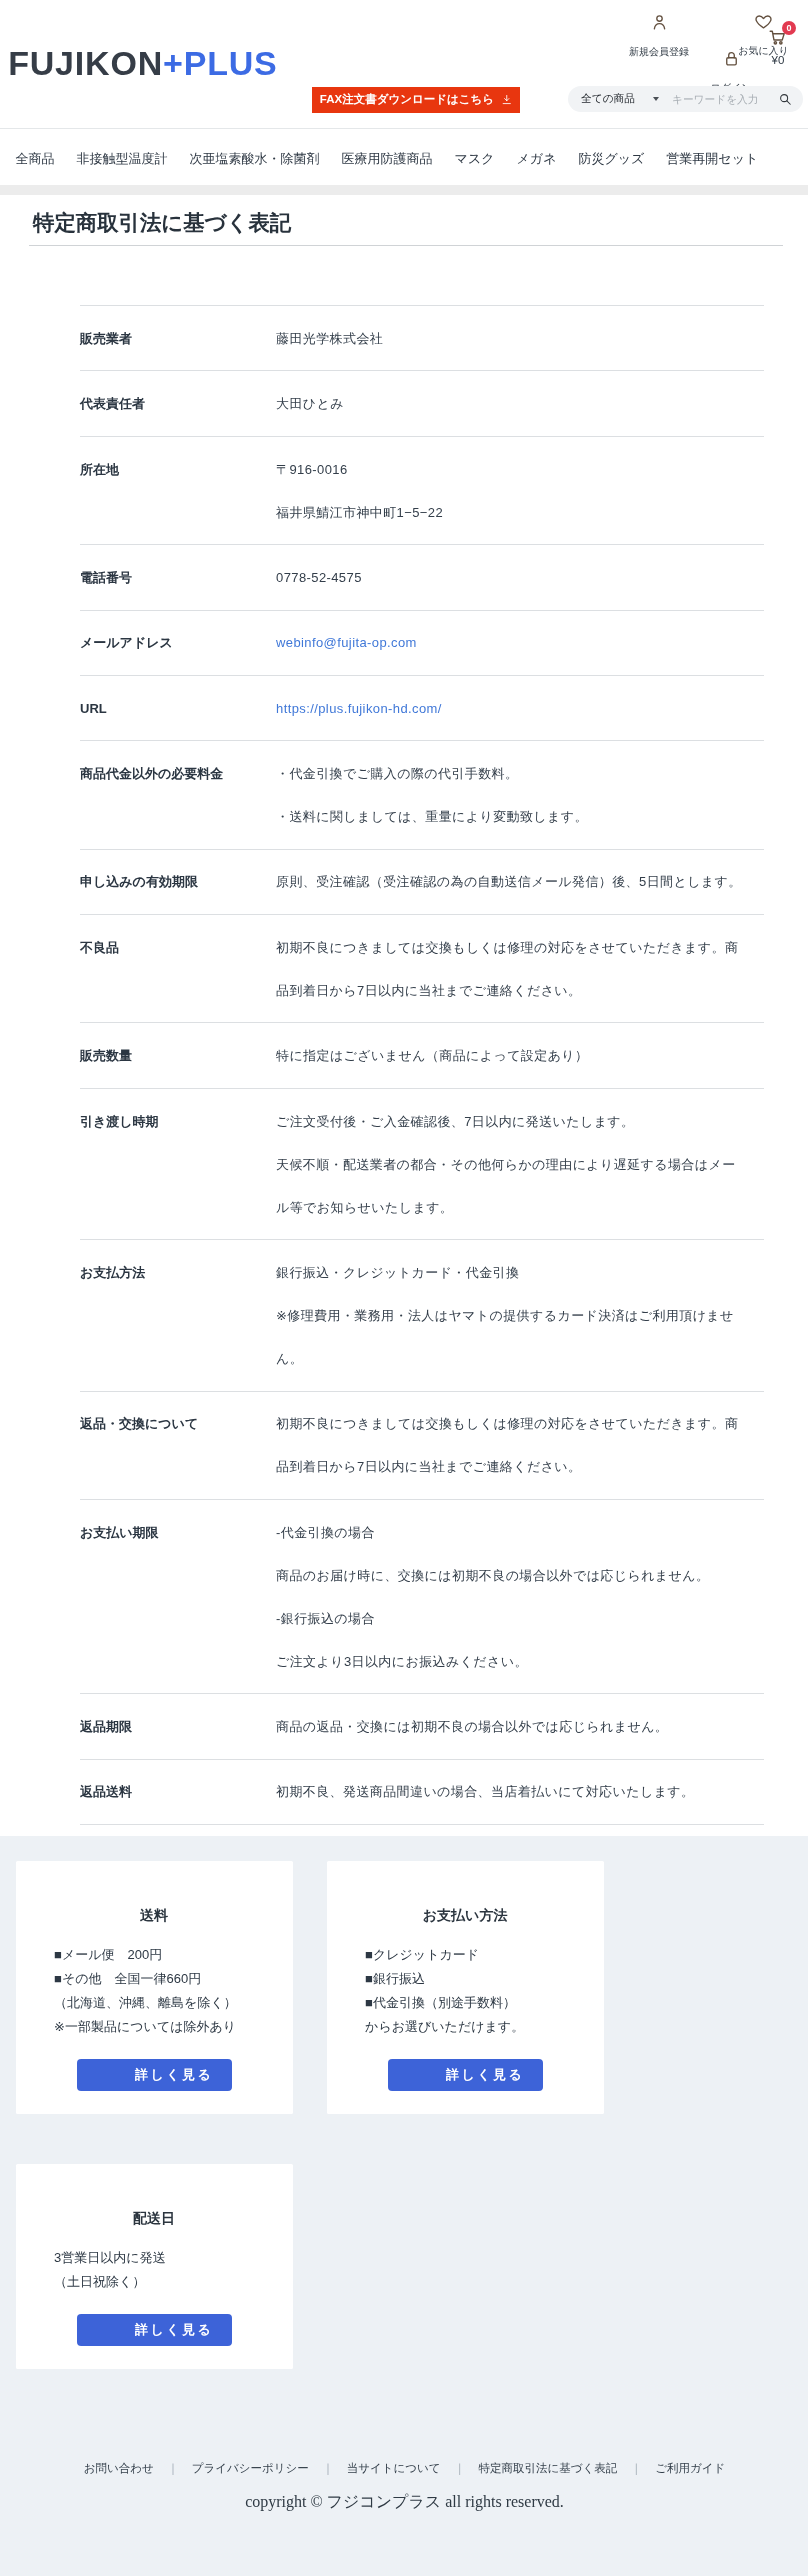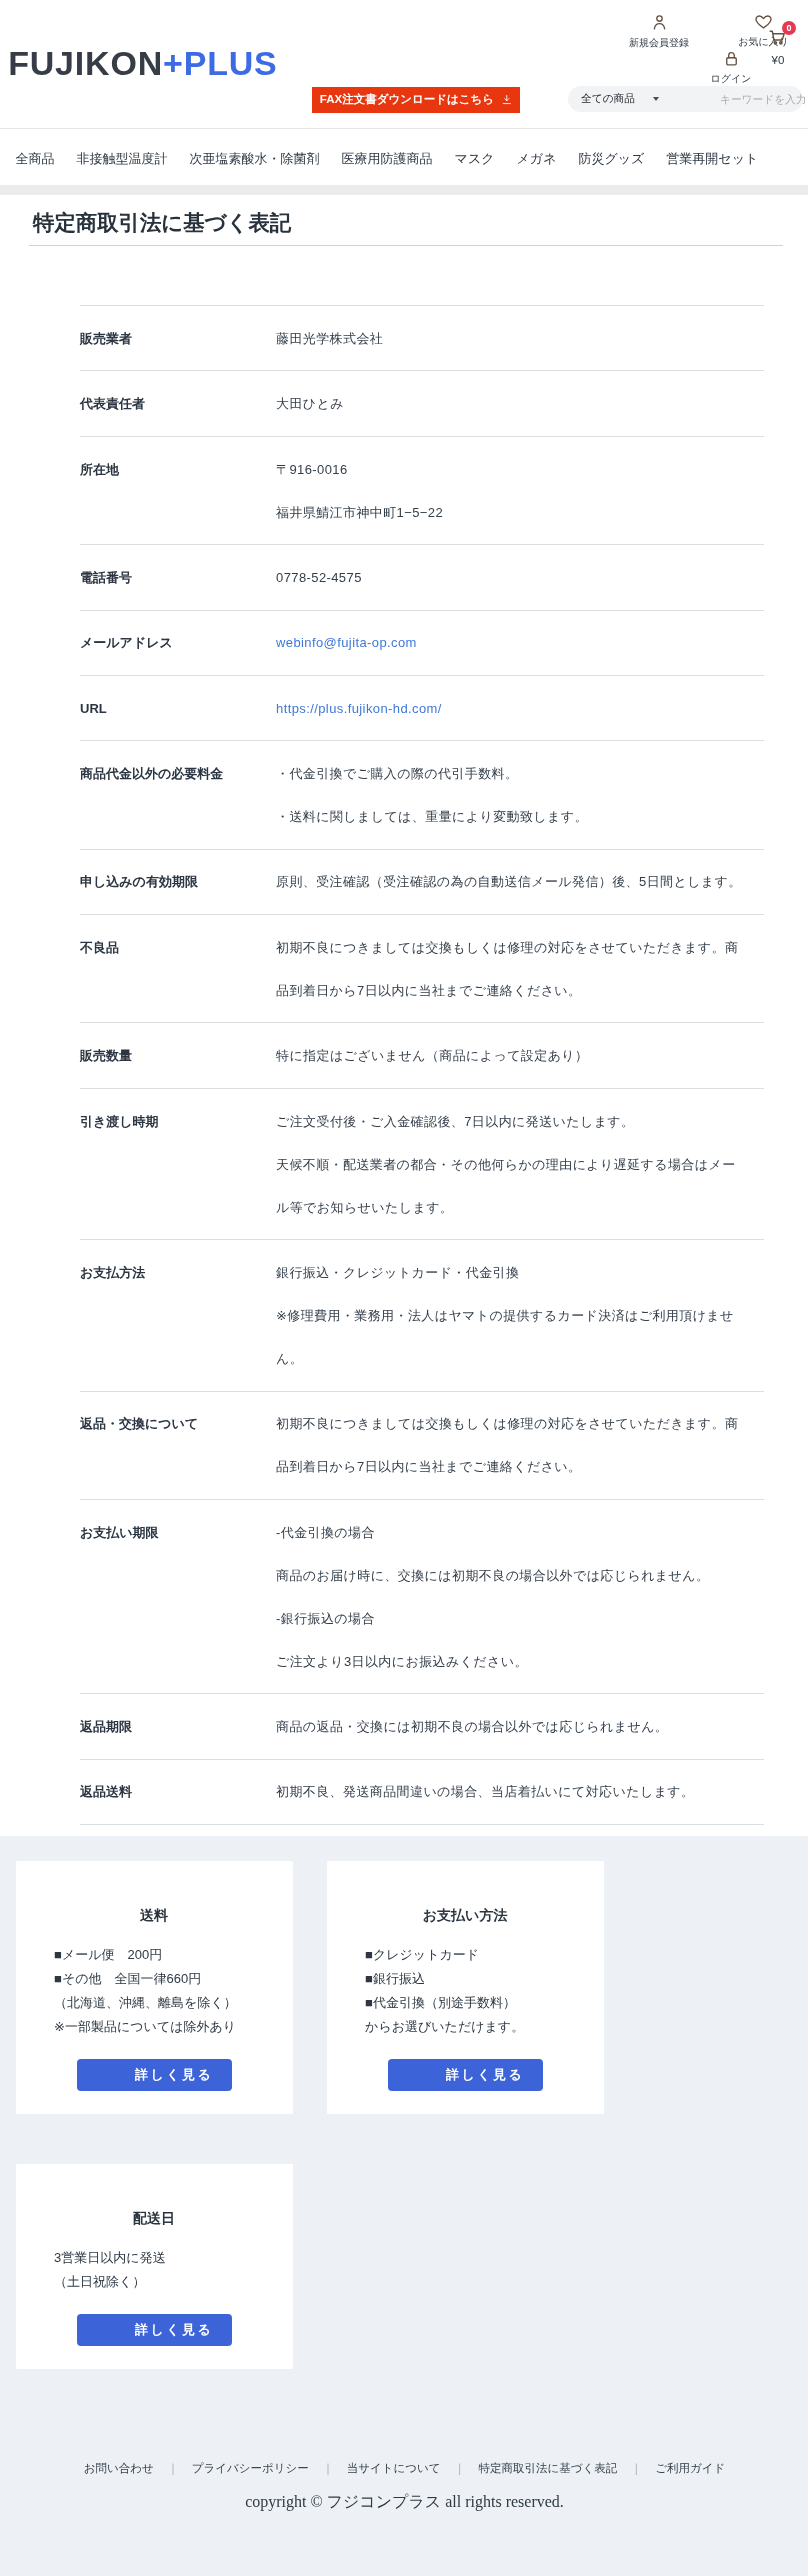--- a/index.html
+++ b/index.html
@@ -9,35 +9,35 @@
 
   
   .url-text { position:absolute; top:4.1px; left:6.6px; font-size:10.3px; color:#000; }
 
   
   header { position:relative; height:129px; border-bottom:0.8px solid #e4e7e9; background:#fff; }
   .logo { position:absolute; left:8.2px; top:44px; font-size:34px; font-weight:800; letter-spacing:0.8px; cursor:pointer; white-space:nowrap; }
   .logo-dark { color:#363d47; }
   .logo-blue { color:#3c6be4; }
 
-  .acct-item { position:absolute; display:flex; flex-direction:column; align-items:center; gap:2px; font-size:10px; color:#333d47; cursor:pointer; }
+  .acct-item { position:absolute; display:flex; flex-direction:column; align-items:center; gap:11px; font-size:10px; color:#333d47; cursor:pointer; }
   .acct-item svg { stroke:#63503f; fill:none; stroke-width:1.7; stroke-linecap:round; stroke-linejoin:round; }
   .acct-register { left:621px; top:13px; width:76px; }
   .acct-fav { left:733px; top:11.5px; width:61px; }
   .acct-login { left:704px; top:49px; width:54px; }
   .cart-stack { position:absolute; left:754px; top:27px; width:48px; display:flex; flex-direction:column; align-items:center; gap:4.1px; cursor:pointer; }
   .cart-icon-wrap { position:relative; }
   .cart-icon-wrap svg { stroke:#63503f; fill:none; stroke-width:1.7; stroke-linecap:round; stroke-linejoin:round; }
   .cart-badge { position:absolute; top:-5.8px; right:-7.4px; width:14px; height:14px; border-radius:50%; background:#e23a50; color:#fff; font-size:9px; font-weight:700; display:flex; align-items:center; justify-content:center; }
   .cart-total { font-size:11.5px; color:#2e3944; }
 
   .fax-btn { position:absolute; left:312px; top:87px; width:208px; height:25.5px; background:#e8360f; border:none; border-radius:0; color:#fff; font-weight:700; font-size:11.5px; font-family:inherit; display:flex; align-items:center; justify-content:center; gap:6.6px; cursor:pointer; }
   .fax-btn svg { stroke:#fff; fill:none; stroke-width:1.8; stroke-linecap:round; }
 
-  .search-pill { position:absolute; left:568px; top:86px; width:235px; height:26px; border-radius:13px; background:#f1f3f5; display:flex; align-items:center; padding:0 11.5px 0 13px;gap:48px; }
+  .search-pill { position:absolute; left:568px; top:86px; width:235px; height:26px; border-radius:13px; background:#f1f3f5; display:flex; align-items:center; padding:0 11.5px 0 13px; }
   .search-cat { display:flex; align-items:center; gap:18px; font-size:10.7px; color:#24292f; cursor:pointer; white-space:nowrap; }
   .caret { width:0; height:0; border-left:3.3px solid transparent; border-right:3.3px solid transparent; border-top:4.1px solid #4a4f55; }
   .search-input { border:none; background:transparent; outline:none; font-size:10.7px; color:#333; margin-left:13px; width:97px; font-family:inherit; }
   .search-input::placeholder { color:#a8aeb4; }
   .search-mag { margin-left:auto; cursor:pointer; display:flex; }
   .search-mag svg { stroke:#33383d; fill:none; stroke-width:1.8; stroke-linecap:round; }
 
   
   nav { display:flex; gap:22px; padding:21.4px 0 16.5px 15.6px; background:#fff; }
   .nav-item { font-size:13px; font-weight:500; color:#2e3844; text-decoration:none; cursor:pointer; white-space:nowrap; }

